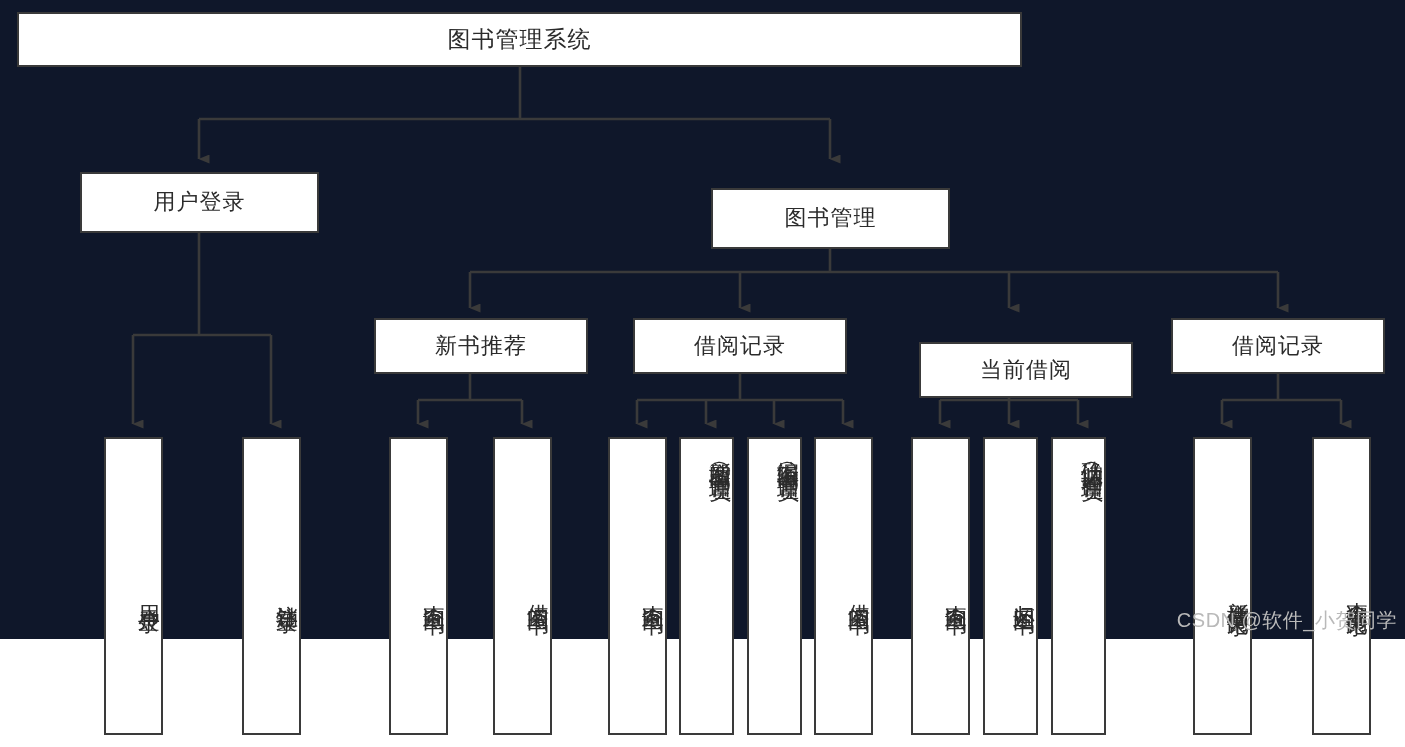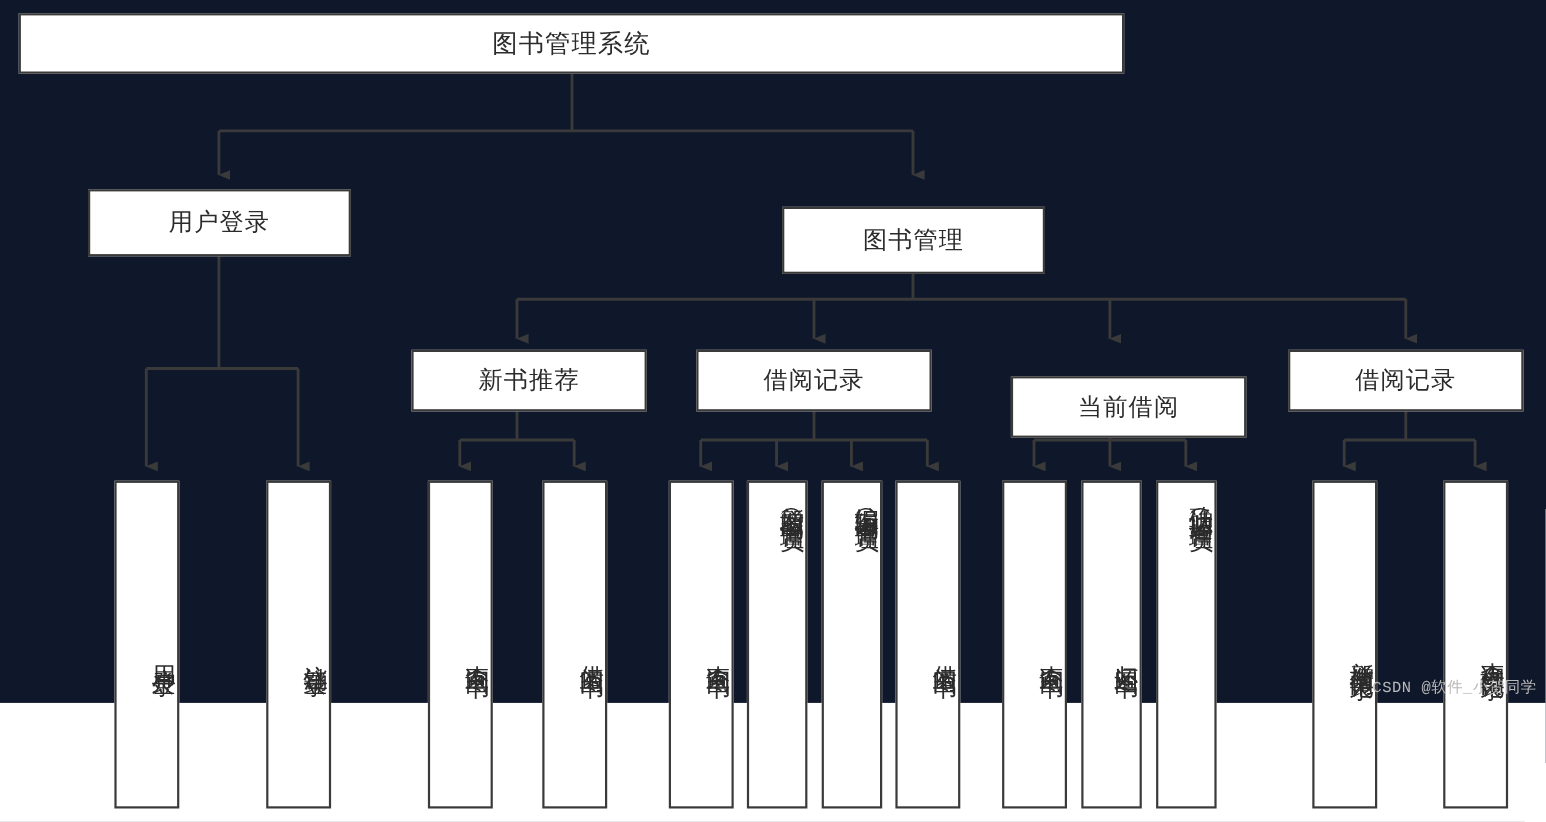--- a/index.html
+++ b/index.html
@@ -38,25 +38,25 @@
   .node-v.topfit{justify-content:flex-start;padding-top:4px;}
   .vtext{
     writing-mode:vertical-rl;
     text-orientation:upright;
     white-space:normal;
     display:block;
   }
   .watermark{
     position:absolute;
     right:8px;bottom:5px;
-    font-size:14px;
+    font-size:20px;
     color:#b9b9b9;
     letter-spacing:0.5px;
     white-space:nowrap;
-    font-family:Liberation Mono, monospace;
+    font-family:Liberation Sans, sans-serif;
   }
 </style>
 </head>
 <body>
 
 <div id="canvas">
 
   <svg id="wires" viewBox="0 0 1405 747" xmlns="http://www.w3.org/2000/svg">
     <defs>
       <marker id="arrowhead" markerWidth="9" markerHeight="11" refX="4.5" refY="10.5" orient="auto" markerUnits="userSpaceOnUse">

